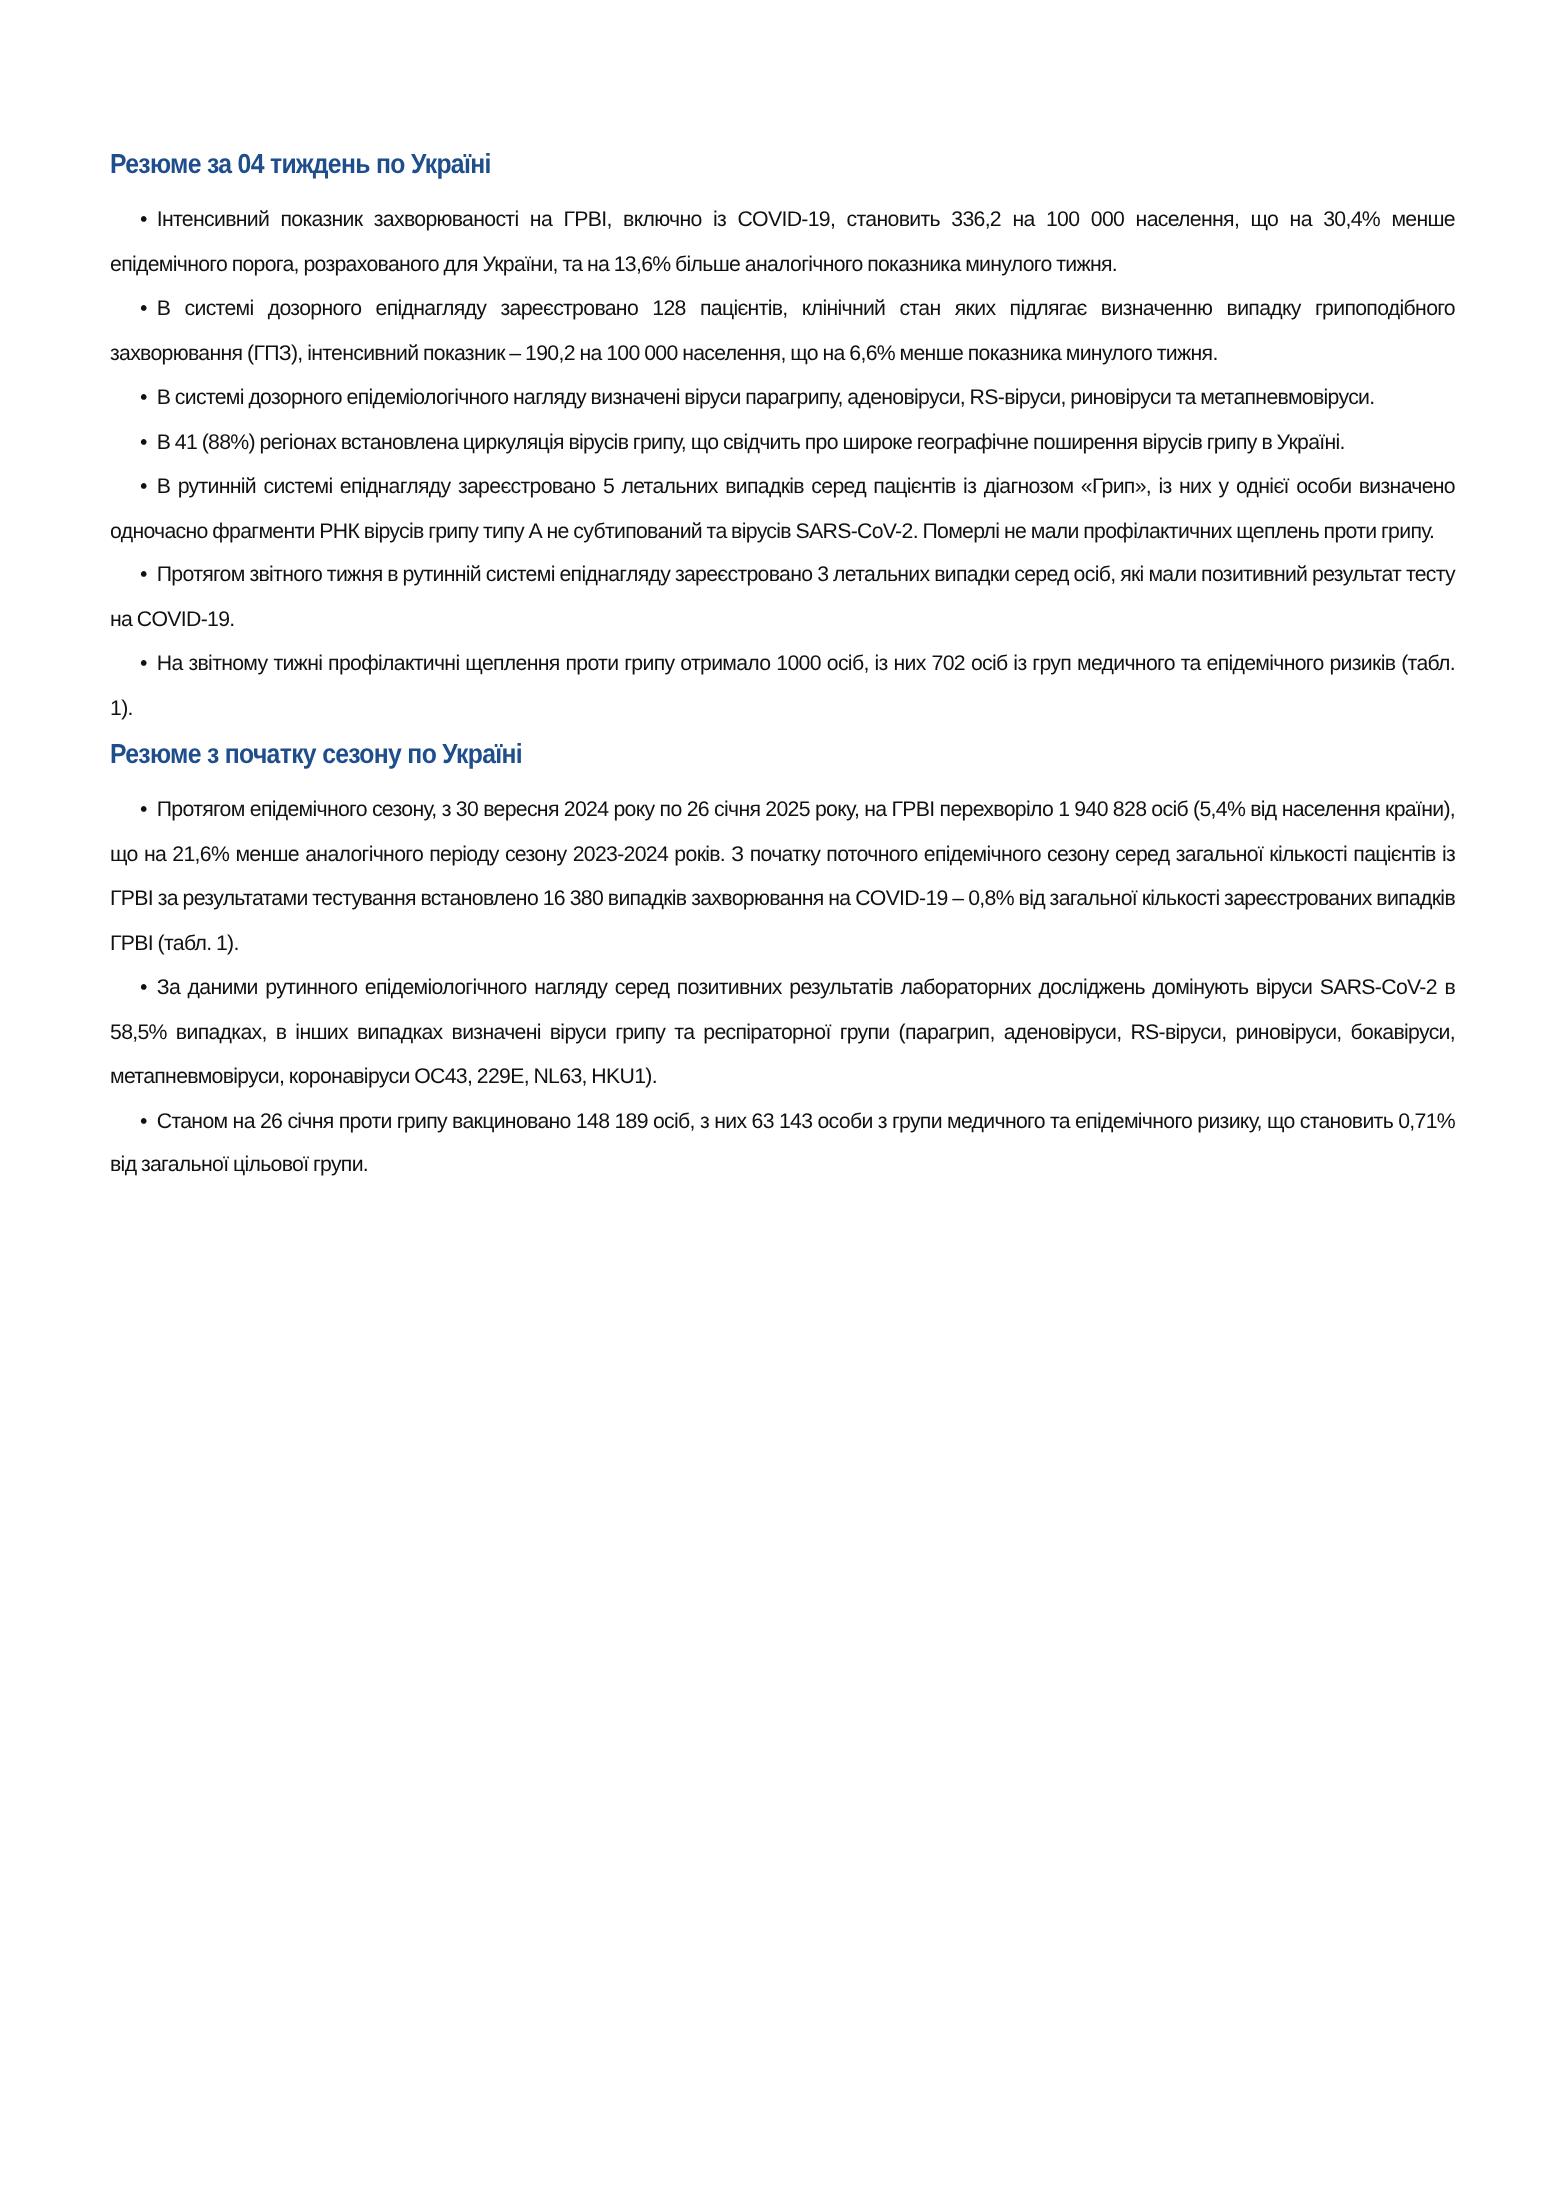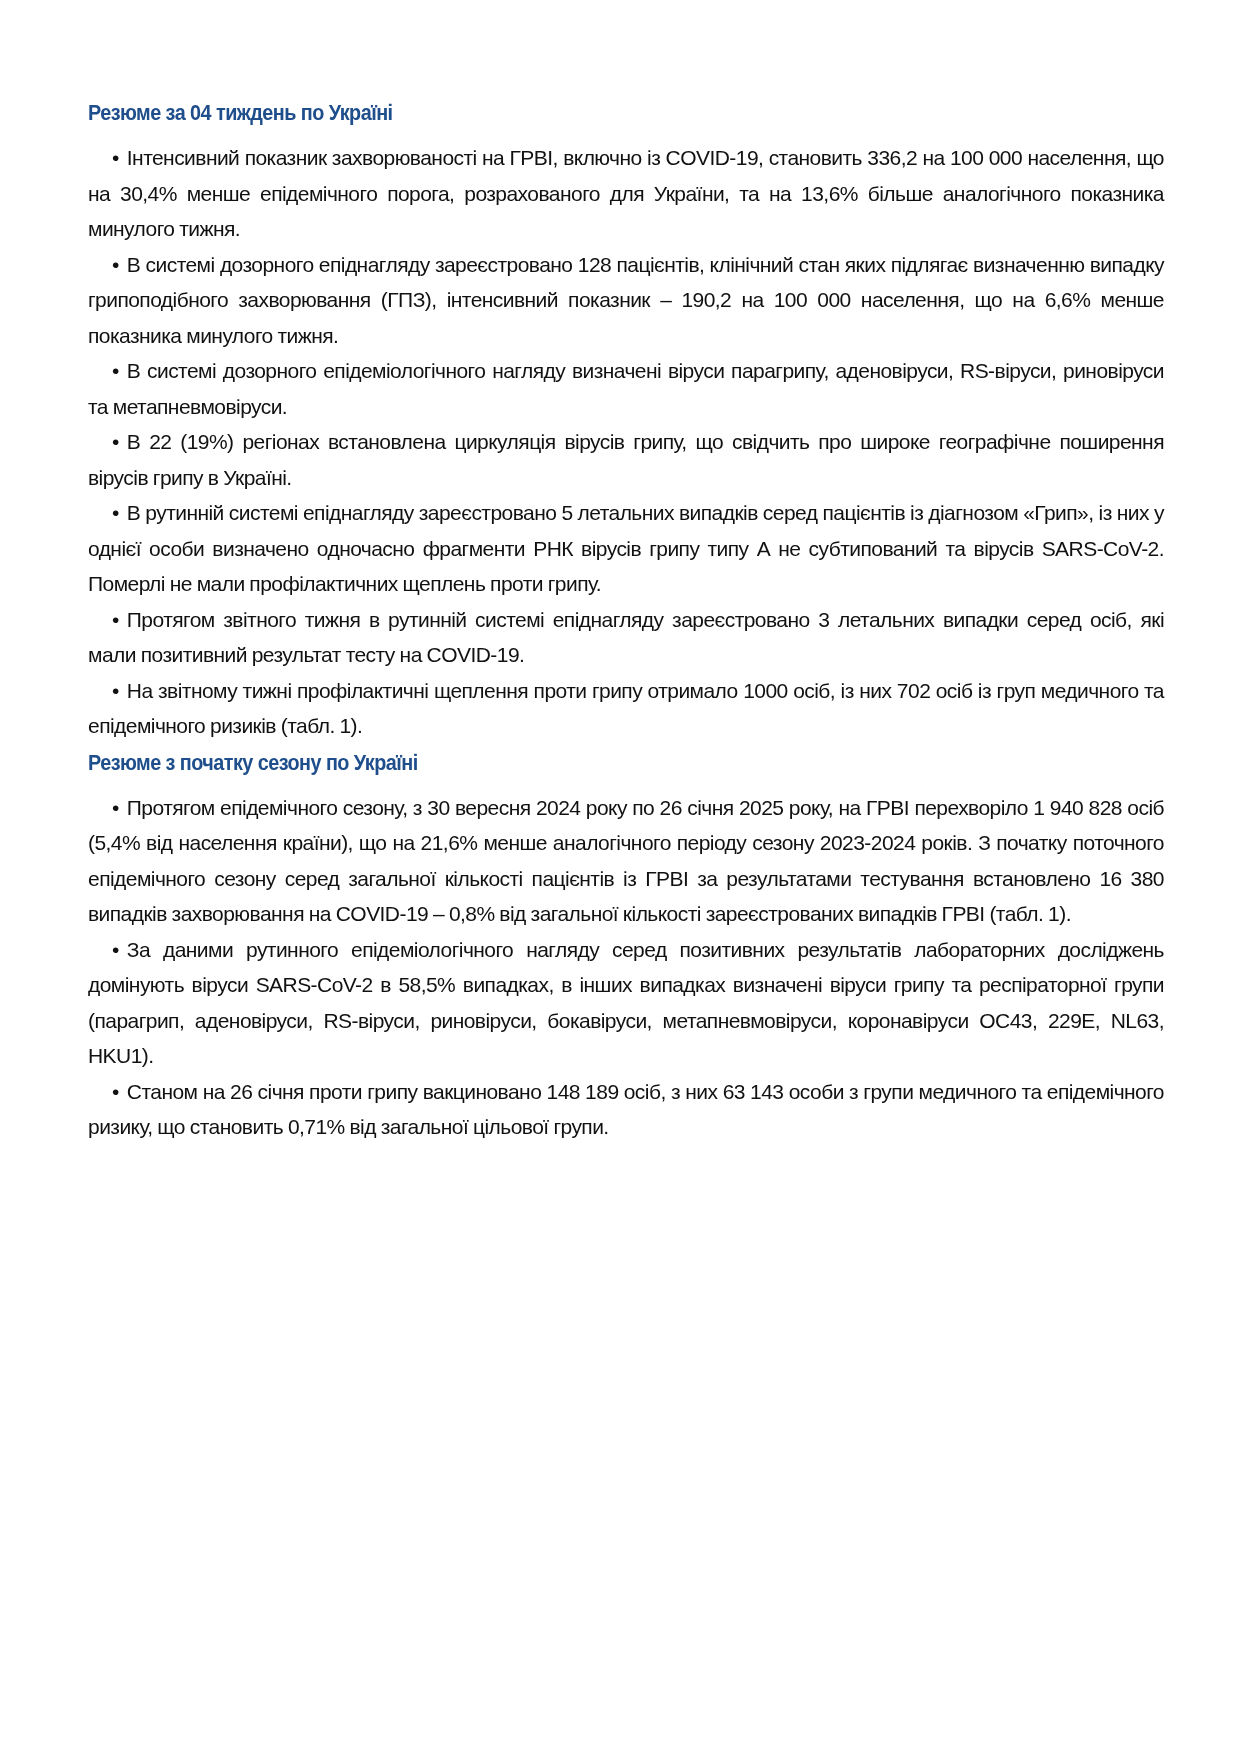--- a/index.html
+++ b/index.html
@@ -1,38 +1,38 @@
 <!DOCTYPE html>
 <html><head>
 <meta charset="utf-8">
 <style>
   html, body { margin: 0; padding: 0; background: #ffffff; }
   body { width: 1241px; height: 1755px; position: relative; overflow: hidden; }
   .page {
     position: absolute;
     left: 88px;
-    top: 100px;
+    top: 118px;
     width: 1076px;
     font-family: "Liberation Sans Narrow", "Liberation Sans", sans-serif;
     color: #111111;
   }
   .heading {
     font-family: "Liberation Sans", sans-serif;
     font-weight: bold;
     font-size: 22px;
     color: #1f4e8c;
     margin: 0 0 14px 0;
     letter-spacing: -0.6px;
     transform: scaleX(0.9);
     transform-origin: left center;
     white-space: nowrap;
   }
   .heading.second { margin-top: 6px; }
   .para {
-    font-size: 21px;
+    font-size: 17px;
     line-height: 35.5px;
     text-align: justify;
     text-indent: 24px;
     margin: 0;
     letter-spacing: -0.55px;
     word-spacing: -0.5px;
   }
   .bullet-dot {
     display: inline-block;
     margin-right: 8px;
@@ -43,21 +43,21 @@
 <body>
 
 <div class="page">
 
   <h2 class="heading">Резюме за 04 тиждень по Україні</h2>
 
   <div>
     <p class="para"><span class="bullet-dot">•</span><span>Інтенсивний показник захворюваності на ГРВІ, включно із COVID-19, становить 336,2 на 100 000 населення, що на 30,4% менше епідемічного порога, розрахованого для України, та на 13,6% більше аналогічного показника минулого тижня.</span></p>
     <p class="para"><span class="bullet-dot">•</span><span>В системі дозорного епіднагляду зареєстровано 128 пацієнтів, клінічний стан яких підлягає визначенню випадку грипоподібного захворювання (ГПЗ), інтенсивний показник – 190,2 на 100 000 населення, що на 6,6% менше показника минулого тижня.</span></p>
     <p class="para"><span class="bullet-dot">•</span><span>В системі дозорного епідеміологічного нагляду визначені віруси парагрипу, аденовіруси, RS-віруси, риновіруси та метапневмовіруси.</span></p>
-    <p class="para"><span class="bullet-dot">•</span><span>В 22 (19%) регіонах встановлена циркуляція вірусів грипу, що свідчить про широке географічне поширення вірусів грипу в Україні.</span></p>
+    <p class="para"><span class="bullet-dot">•</span><span>В 41 (88%) регіонах встановлена циркуляція вірусів грипу, що свідчить про широке географічне поширення вірусів грипу в Україні.</span></p>
     <p class="para"><span class="bullet-dot">•</span><span>В рутинній системі епіднагляду зареєстровано 5 летальних випадків серед пацієнтів із діагнозом «Грип», із них у однієї особи визначено одночасно фрагменти РНК вірусів грипу типу А не субтипований та вірусів SARS-CoV-2. Померлі не мали профілактичних щеплень проти грипу.</span></p>
     <p class="para"><span class="bullet-dot">•</span><span>Протягом звітного тижня в рутинній системі епіднагляду зареєстровано 3 летальних випадки серед осіб, які мали позитивний результат тесту на COVID-19.</span></p>
     <p class="para"><span class="bullet-dot">•</span><span>На звітному тижні профілактичні щеплення проти грипу отримало 1000 осіб, із них 702 осіб із груп медичного та епідемічного ризиків (табл. 1).</span></p>
   </div>
 
   <h2 class="heading second">Резюме з початку сезону по Україні</h2>
 
   <div>
     <p class="para"><span class="bullet-dot">•</span><span>Протягом епідемічного сезону, з 30 вересня 2024 року по 26 січня 2025 року, на ГРВІ перехворіло 1 940 828 осіб (5,4% від населення країни), що на 21,6% менше аналогічного періоду сезону 2023-2024 років. З початку поточного епідемічного сезону серед загальної кількості пацієнтів із ГРВІ за результатами тестування встановлено 16 380 випадків захворювання на COVID-19 – 0,8% від загальної кількості зареєстрованих випадків ГРВІ (табл. 1).</span></p>
     <p class="para"><span class="bullet-dot">•</span><span>За даними рутинного епідеміологічного нагляду серед позитивних результатів лабораторних досліджень домінують віруси SARS-CoV-2 в 58,5% випадках, в інших випадках визначені віруси грипу та респіраторної групи (парагрип, аденовіруси, RS-віруси, риновіруси, бокавіруси, метапневмовіруси, коронавіруси OC43, 229E, NL63, HKU1).</span></p>

